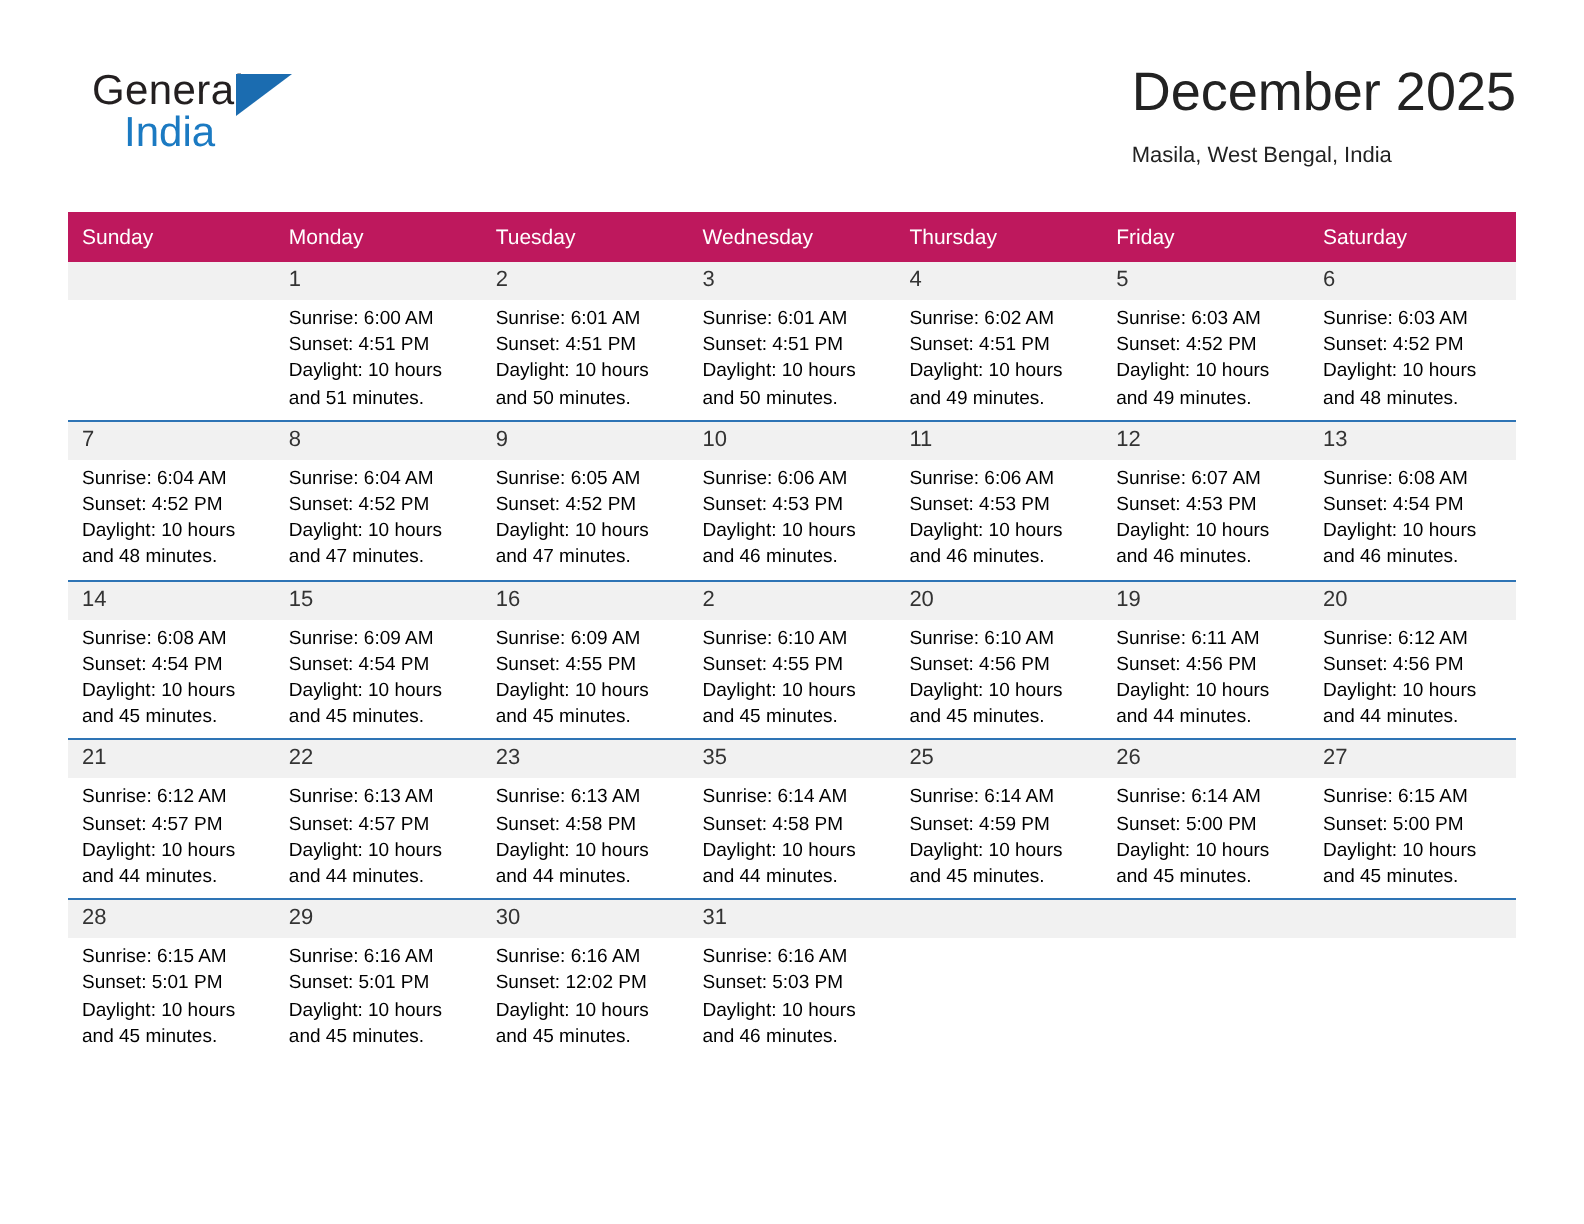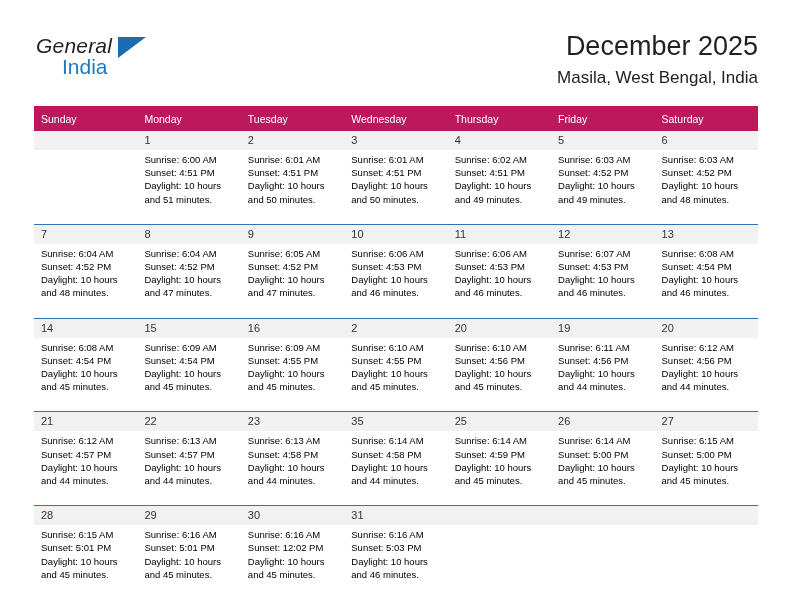--- a/index.html
+++ b/index.html
@@ -31,27 +31,26 @@
   }
   .logo {
     position: absolute;
     left: 0;
     top: 4px;
     width: 130px;
     height: 50px;
   }
   .logo-general {
     position: absolute;
-    left: 2px;
+    left: 12px;
     top: 0;
     font-size: 21px;
     letter-spacing: .2px;
     color: #231f20;
     font-family: "Liberation Sans", sans-serif;
-    font-style: italic;
   }
   .logo-blue {
     position: absolute;
     left: 28px;
     top: 21px;
     font-size: 21px;
     color: #1b7ac2;
     font-family: "Liberation Sans", sans-serif;
   }
   .logo-triangle {
@@ -61,30 +60,30 @@
     width: 0;
     height: 0;
     border-left: 28px solid #1b6cb0;
     border-bottom: 21px solid transparent;
   }
 
   .title-block {
     position: absolute;
     right: 0;
     top: 0;
-    text-align: right;
+    text-align: left;
   }
   .cal-title {
     font-size: 27px;
     color: #222222;
     line-height: 32px;
     white-space: nowrap;
   }
   .cal-subtitle {
-    font-size: 17px;
+    font-size: 11px;
     color: #222222;
     line-height: 20px;
     margin-top: 6px;
     white-space: nowrap;
   }
 
   
   .calendar {
     position: absolute;
     left: 34px;
@@ -118,21 +117,21 @@
     color: #333333;
     background: #f1f1f1;
     padding: 3px 0 3px 7px;
     line-height: 13px;
     height: 13px;
   }
   .daynum.empty {
     color: transparent;
   }
   .info {
-    padding: 3px 6px 18px 7px;
+    padding: 3px 6px 4px 7px;
     font-size: 9.5px;
     line-height: 13.2px;
     color: #000000;
   }
   .info div {
     white-space: nowrap;
   }
 </style>
 </head>
 <body>

